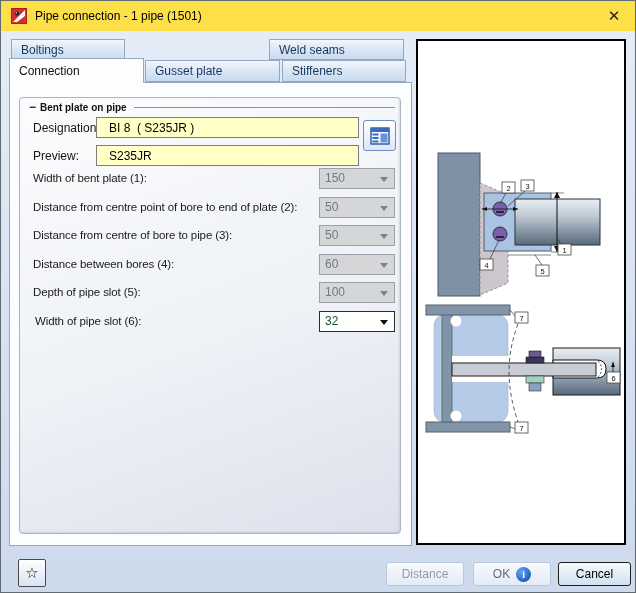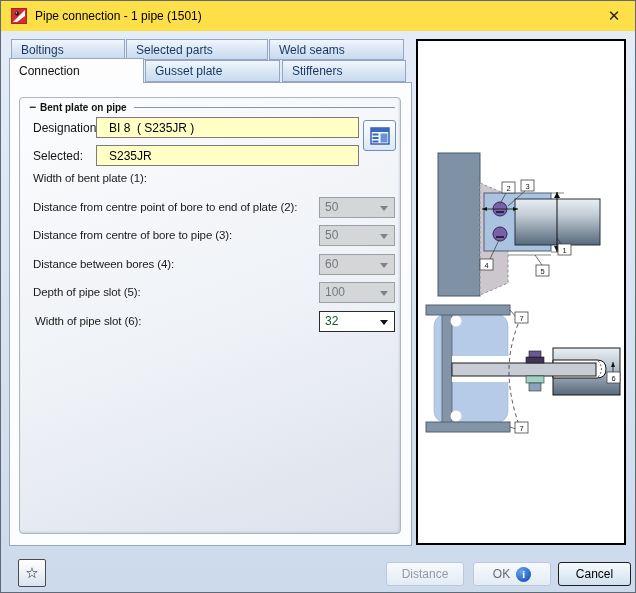--- a/index.html
+++ b/index.html
@@ -95,23 +95,20 @@
     </span>
     <span id="title-text">Pipe connection - 1 pipe (1501)</span>
     <div id="close-btn">✕</div>
   </div>
 
   <div id="client">
 
     <div class="tab" style="left:10px;top:8px;width:114px;height:21px;">
       <span>Boltings</span>
       </div>
-    <div class="tab" style="left:125px;top:8px;width:142px;height:21px;">
-      <span>Selected parts</span>
-      </div>
     <div class="tab" style="left:268px;top:8px;width:135px;height:21px;">
       <span>Weld seams</span>
       </div>
 
     <div class="tab active" style="left:8px;top:27px;width:135px;height:25px;">
       <span>Connection</span>
       </div>
     <div class="tab" style="left:144px;top:29px;width:135px;height:22px;">
       <span>Gusset plate</span>
       </div>
@@ -122,36 +119,40 @@
     <div id="tab-page"></div>
     <div id="group-panel"></div>
     <div id="group-header">
       <span id="group-collapse">−</span>
       <span id="group-title">Bent plate on pipe</span>
       <span id="group-rule"></span>
     </div>
 
     <span class="lab" style="left:32px;top:90px;z-index:4;">Designation:</span>
     <input class="yellow-input" style="left: 95px; top: 86px; z-index: 4;" value="BI 8  ( S235JR )">
-    <span class="lab" style="left:32px;top:118px;z-index:4;">Selected:</span>
+    <span class="lab" style="left:32px;top:118px;z-index:4;">Preview:</span>
     <input class="yellow-input" style="left: 95px; top: 114px; z-index: 4;" value="S235JR">
 
     <div id="browse-btn">
       <svg width="20" height="18" viewBox="0 0 20 18">
         <rect x="1" y="1" width="18" height="16" fill="#f4f8ff" stroke="#2a55a8" stroke-width="1.4"></rect>
         <rect x="1" y="1" width="18" height="4" fill="#3a6ac0"></rect>
         <rect x="2.5" y="6.5" width="6" height="2" fill="#3a6ac0"></rect>
         <rect x="2.5" y="10" width="6" height="2" fill="#3a6ac0"></rect>
         <rect x="2.5" y="13.5" width="6" height="2" fill="#3a6ac0"></rect>
         <rect x="10.5" y="6.5" width="7" height="9" fill="#6a93d8"></rect>
       </svg>
     </div>
 
     <div class="field-row" style="top:137px;">
       <span class="flabel">Width of bent plate (1):</span>
+      <div class="combo disabled">
+        <span class="combo-value">150</span>
+        <span class="arr"></span>
+      </div>
     </div>
     <div class="field-row" style="top:166px;">
       <span class="flabel">Distance from centre point of bore to end of plate (2):</span>
       <div class="combo disabled">
         <span class="combo-value">50</span>
         <span class="arr"></span>
       </div>
     </div>
     <div class="field-row" style="top:194px;">
       <span class="flabel">Distance from centre of bore to pipe (3):</span>

